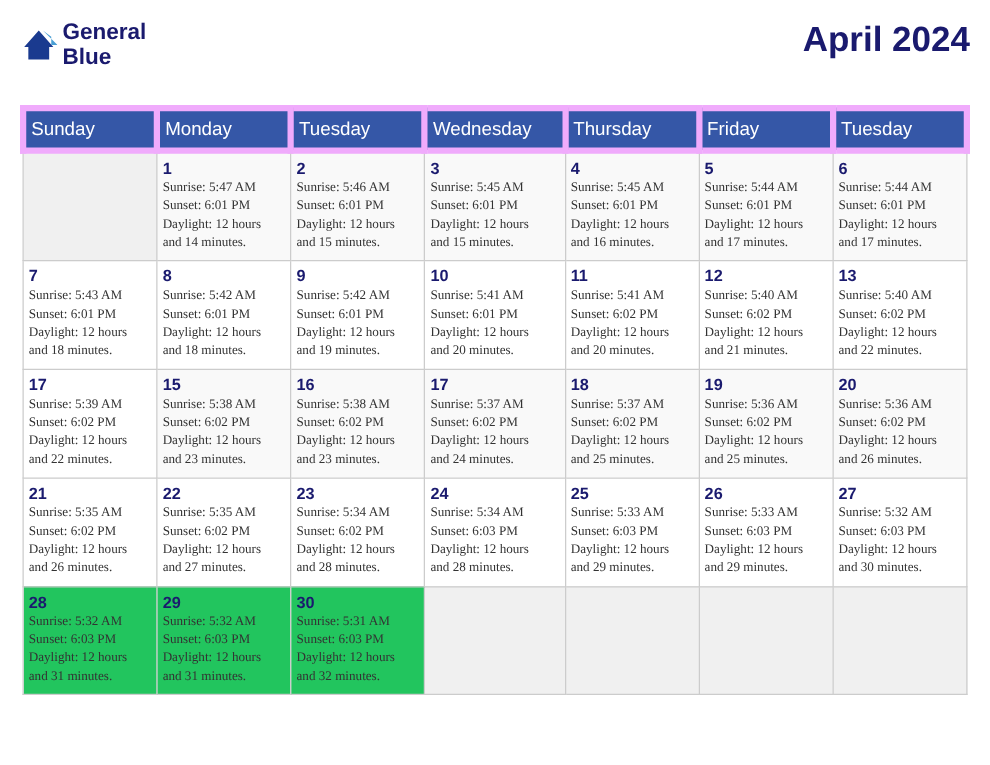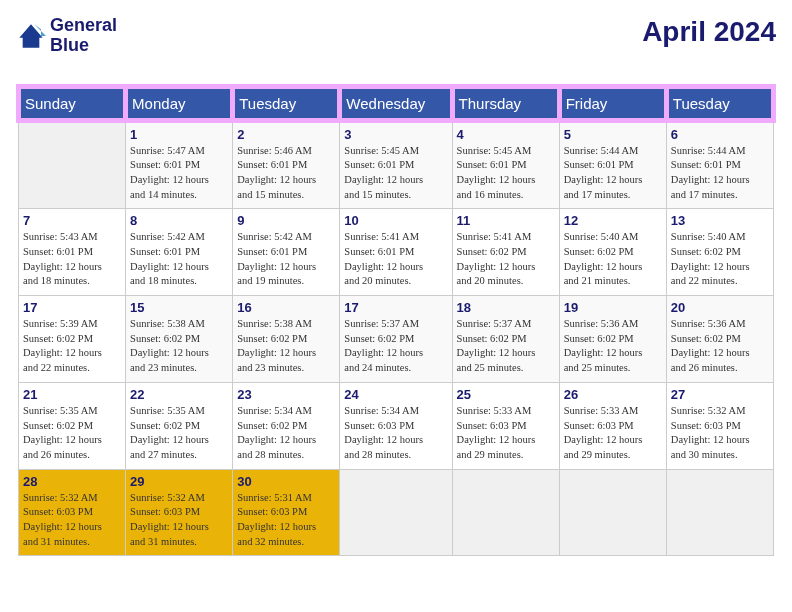--- a/index.html
+++ b/index.html
@@ -84,21 +84,21 @@
     tbody tr:nth-child(odd) td {
       background: #f9f9f9;
     }
     tbody tr td:first-child {
       background: #fff;
     }
     .empty-cell {
       background: #f0f0f0 !important;
     }
     tbody tr:last-child td {
-      background: #eab308;
+      background: #22c55e;
     }
   </style>
 </head>
 <body>
 
 <div class="header">
   <div class="logo">
     <svg class="logo-icon" viewBox="0 0 36 36">
       <rect x="0" y="0" width="36" height="36" fill="white"></rect>
       <polygon points="18,4 32,20 28,20 28,32 8,32 8,20 4,20" fill="#1a3a8f"></polygon>

